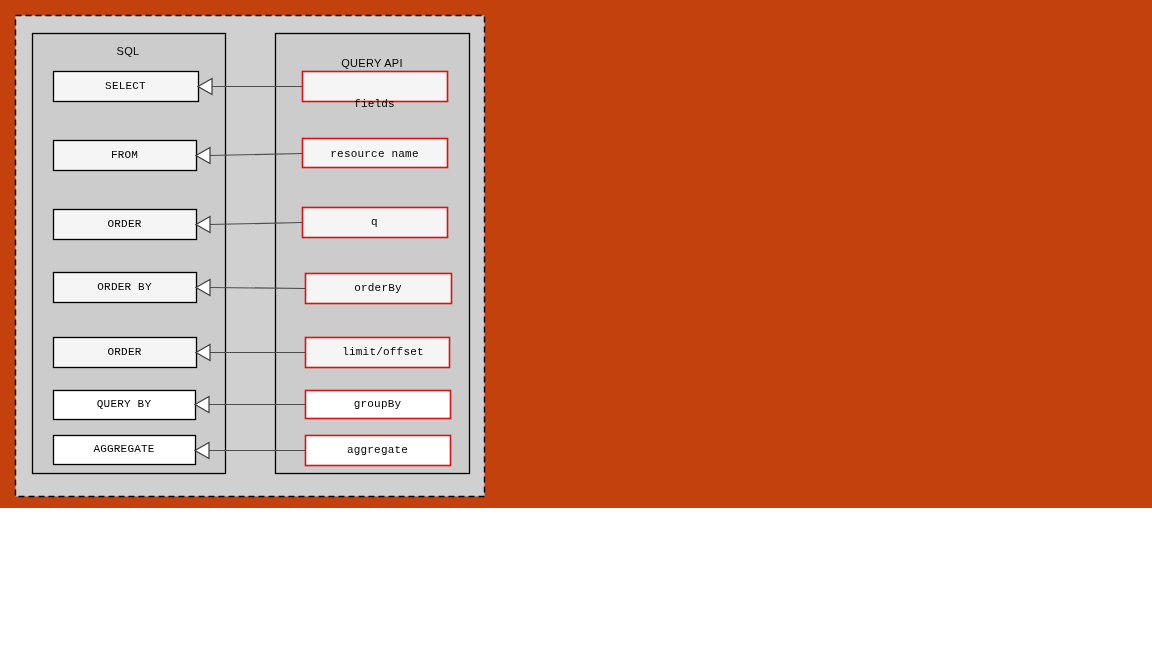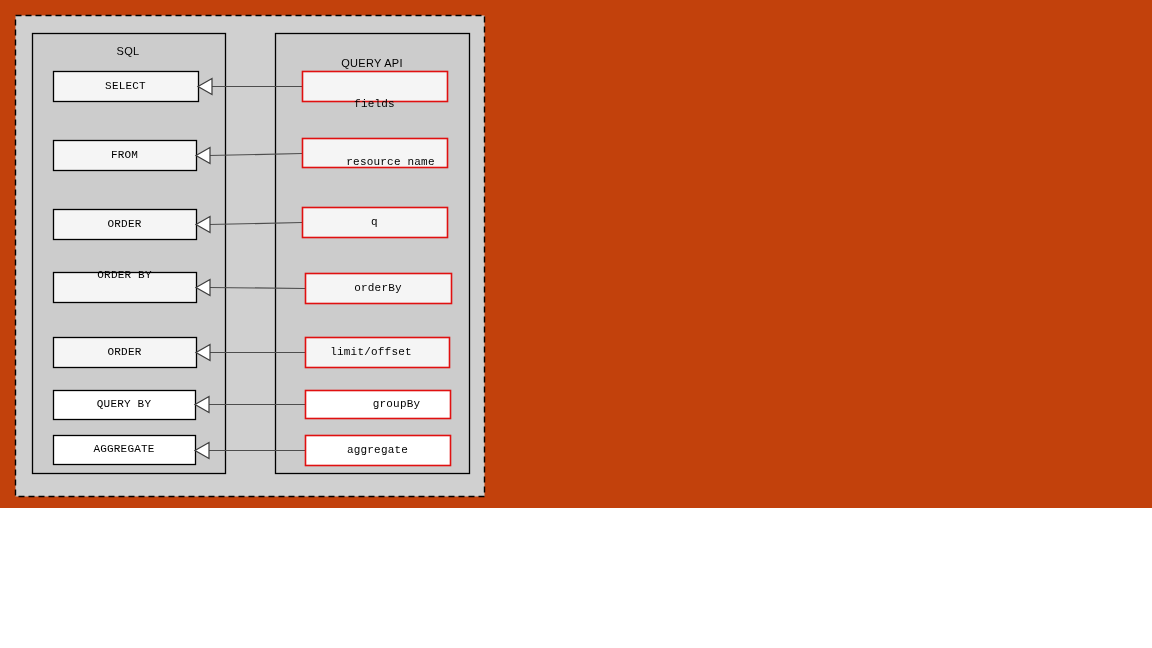--- a/index.html
+++ b/index.html
@@ -99,26 +99,26 @@
         <path d="M 195 450.5 L 209 442.5 L 209 458.5 Z" fill="#ffffff" stroke="#3c3c3c" stroke-width="1.2" stroke-linejoin="miter"></path>
       </g>
   </svg>
 
   <div id="labels-layer">
       <div class="panel-title" style="left: 48px; top: 44px; width: 160px; height: 14px; display: flex; align-items: center; justify-content: center;">SQL</div>
       <div class="panel-title" style="left: 292px; top: 56px; width: 160px; height: 14px; display: flex; align-items: center; justify-content: center;">QUERY API</div>
       <div class="node-label" style="left: 53px; top: 71px; width: 145px; height: 30px;">SELECT</div>
       <div class="node-label" style="left: 53px; top: 140px; width: 143px; height: 30px;">FROM</div>
       <div class="node-label" style="left: 53px; top: 209px; width: 143px; height: 30px;">ORDER</div>
-      <div class="node-label" style="left: 53px; top: 260px; width: 143px; height: 30px;">ORDER BY</div>
+      <div class="node-label" style="left: 53px; top: 272px; width: 143px; height: 30px;">ORDER BY</div>
       <div class="node-label" style="left: 53px; top: 337px; width: 143px; height: 30px;">ORDER</div>
       <div class="node-label" style="left: 53px; top: 390px; width: 142px; height: 29px;">QUERY BY</div>
       <div class="node-label" style="left: 53px; top: 435px; width: 142px; height: 29px;">AGGREGATE</div>
       <div class="node-label" style="left: 302px; top: 71px; width: 145px; height: 30px; margin-top: 18px;">fields</div>
-      <div class="node-label" style="left: 302px; top: 148px; width: 145px; height: 29px; padding-left: 16px;">resource name</div>
+      <div class="node-label" style="left: 302px; top: 140px; width: 145px; height: 29px;">resource name</div>
       <div class="node-label" style="left: 302px; top: 207px; width: 145px; height: 30px;">q</div>
       <div class="node-label" style="left: 305px; top: 273px; width: 146px; height: 30px;">orderBy</div>
-      <div class="node-label" style="left: 299px; top: 337px; width: 144px; height: 30px;">limit/offset</div>
-      <div class="node-label" style="left: 305px; top: 390px; width: 145px; height: 28px; padding-left: 19px;">groupBy</div>
+      <div class="node-label" style="left: 311px; top: 337px; width: 144px; height: 30px;">limit/offset</div>
+      <div class="node-label" style="left: 305px; top: 390px; width: 145px; height: 28px;">groupBy</div>
       <div class="node-label" style="left: 305px; top: 435px; width: 145px; height: 30px;">aggregate</div>
     </div>
 
 </div>
 
 </body></html>

